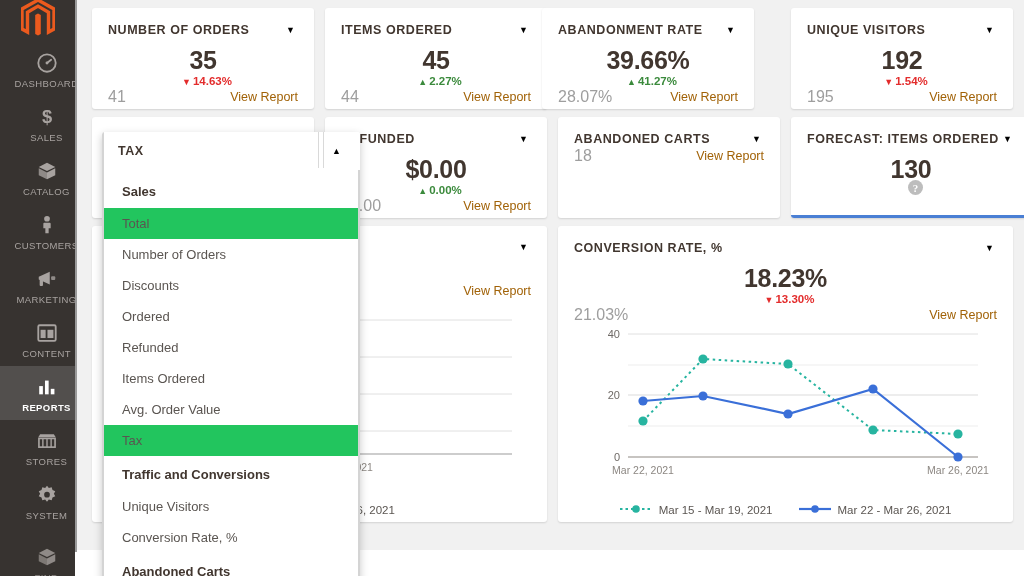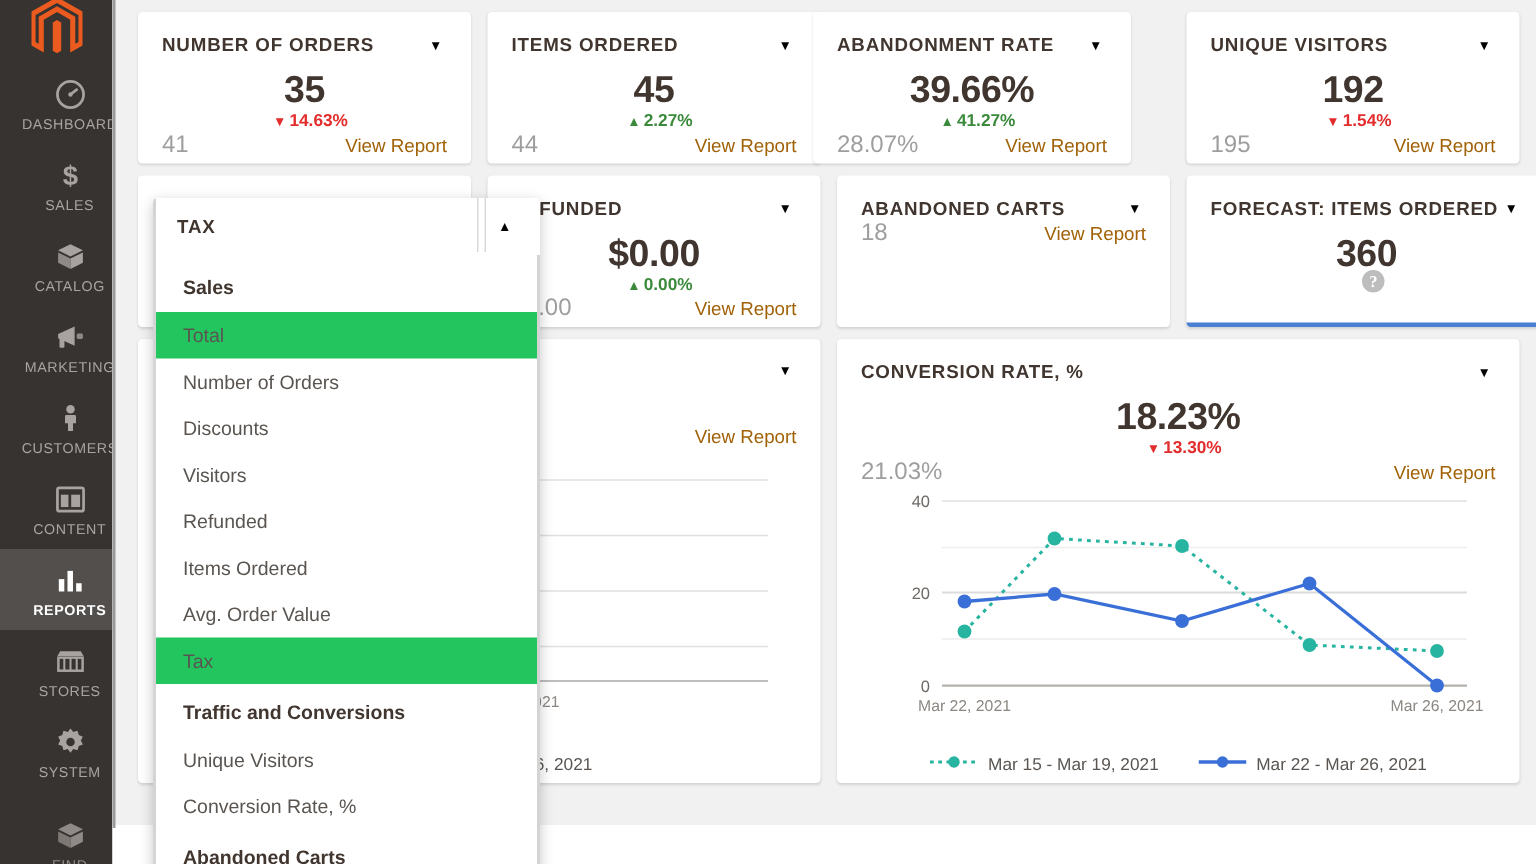--- a/index.html
+++ b/index.html
@@ -180,41 +180,41 @@
             <path d="M3 9 L12 13.5 L12 21 L3 16.5 Z" fill="#8f8a87"></path>
             <path d="M21 9 L12 13.5 L12 21 L21 16.5 Z" fill="#a8a3a0"></path>
           </svg>
       </span>
       <span class="nav-label">CATALOG</span>
     </div>
 
     <div class="nav-item">
       <span class="nav-icon">
         <svg width="22" height="22" viewBox="0 0 24 24">
+            <circle cx="12" cy="5.2" r="3.1" fill="#a8a3a0"></circle>
+            <path d="M9 9.5 h6 a1 1 0 0 1 1 1 v5 h-2.2 v5.5 h-3.6 v-5.5 H8 v-5 a1 1 0 0 1 1 -1 z" fill="#a8a3a0"></path>
+          </svg>
+      </span>
+      <span class="nav-label">CUSTOMERS</span>
+    </div>
+
+    <div class="nav-item">
+      <span class="nav-icon">
+        <svg width="22" height="22" viewBox="0 0 24 24">
             <path d="M3 9.5 L15 4 L15 18 L3 12.5 Z" fill="#a8a3a0"></path>
             <rect x="4" y="12" width="3.6" height="7.5" rx="1" fill="#a8a3a0"></rect>
             <rect x="16.5" y="9" width="4.5" height="4" rx="1" fill="#8f8a87"></rect>
           </svg>
       </span>
       <span class="nav-label">MARKETING</span>
     </div>
 
     <div class="nav-item">
       <span class="nav-icon">
         <svg width="22" height="22" viewBox="0 0 24 24">
-            <circle cx="12" cy="5.2" r="3.1" fill="#a8a3a0"></circle>
-            <path d="M9 9.5 h6 a1 1 0 0 1 1 1 v5 h-2.2 v5.5 h-3.6 v-5.5 H8 v-5 a1 1 0 0 1 1 -1 z" fill="#a8a3a0"></path>
-          </svg>
-      </span>
-      <span class="nav-label">CUSTOMERS</span>
-    </div>
-
-    <div class="nav-item">
-      <span class="nav-icon">
-        <svg width="22" height="22" viewBox="0 0 24 24">
             <rect x="2.5" y="3.5" width="19" height="17" rx="1.5" fill="none" stroke="#a8a3a0" stroke-width="2"></rect>
             <rect x="5" y="8.5" width="5.5" height="9" fill="#a8a3a0"></rect>
             <rect x="12.5" y="8.5" width="6.5" height="9" fill="#a8a3a0"></rect>
           </svg>
       </span>
       <span class="nav-label">CONTENT</span>
     </div>
 
     <div class="nav-item active">
       <span class="nav-icon">
@@ -355,21 +355,21 @@
           <a class="view-report">View Report</a>
         </div>
       </div>
 
       <div class="card" style="left:699px; top:117px; width:240px; height:101px;">
         <div class="card-head">
           <span class="card-title">FORECAST: ITEMS ORDERED</span>
           <span class="caret">▼</span>
         </div>
         <div class="big-row">
-          <span class="big-val">360</span>
+          <span class="big-val">130</span>
           <span class="help-badge">?</span>
         </div>
         <div class="active-underline"></div>
       </div>
 
       <div class="card" style="left:0; top:226px; width:455px; height:296px;">
         <div class="card-head">
           <span class="card-title"></span>
           <span class="caret">▼</span>
         </div>
@@ -487,21 +487,21 @@
       <span class="card-title">TAX</span>
       <span class="caret">▲</span>
     </div>
     <div id="dd-scrolltrack"></div>
 
     <div id="dd-list">
       <div class="dd-group">Sales</div>
       <div class="dd-opt hl">Total</div>
       <div class="dd-opt">Number of Orders</div>
       <div class="dd-opt">Discounts</div>
-      <div class="dd-opt">Visitors</div>
+      <div class="dd-opt">Ordered</div>
       <div class="dd-opt">Refunded</div>
       <div class="dd-opt">Items Ordered</div>
       <div class="dd-opt">Avg. Order Value</div>
       <div class="dd-opt hl">Tax</div>
 
       <div class="dd-group">Traffic and Conversions</div>
       <div class="dd-opt">Unique Visitors</div>
       <div class="dd-opt">Conversion Rate, %</div>
 
       <div class="dd-group">Abandoned Carts</div>

